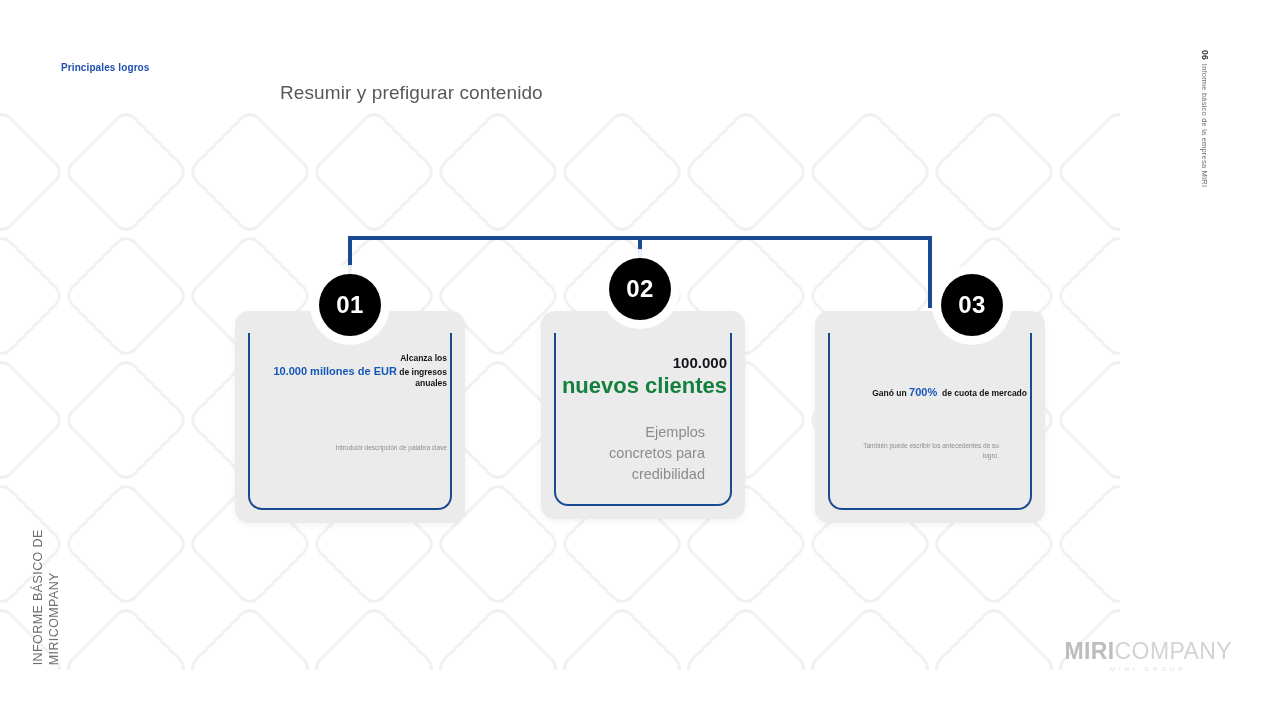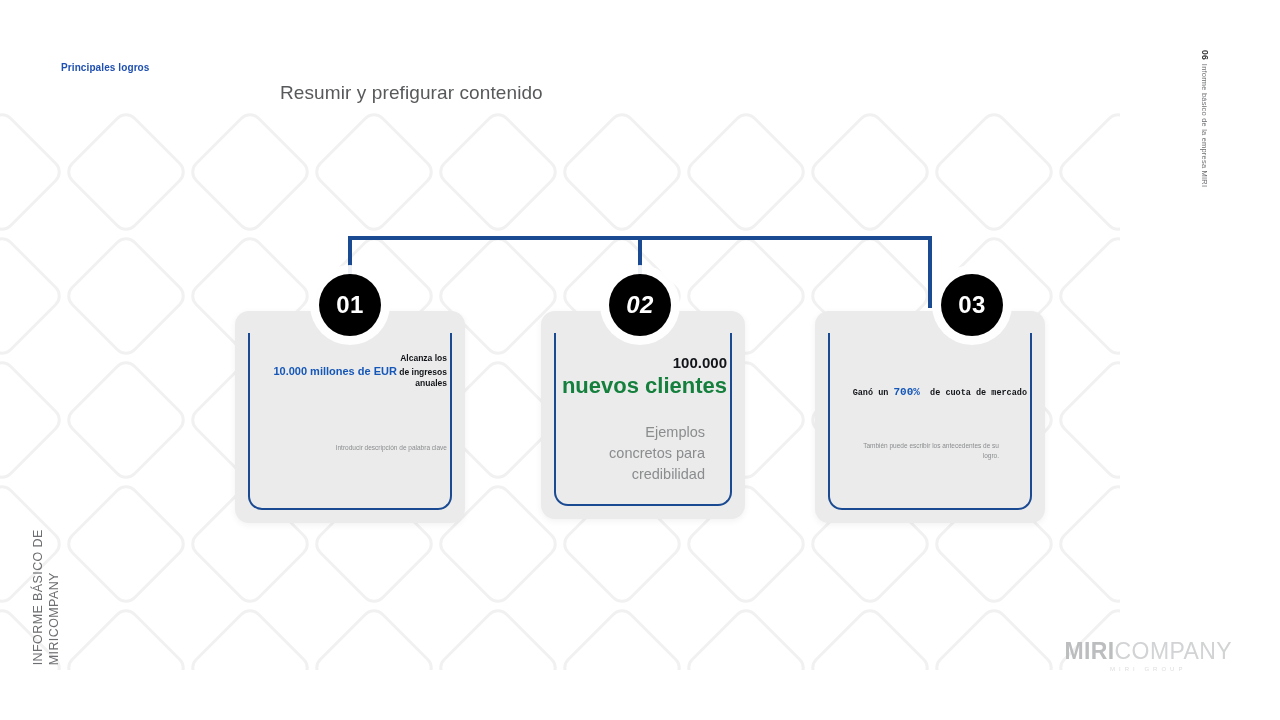--- a/index.html
+++ b/index.html
@@ -263,26 +263,26 @@
   <div class="card card-feature" style="left:541px; top:311px; width:204px; height:208px;">
     <div class="card-inner-border"></div>
     <div class="card-body">
       <div class="stat-line">
         <span>100.000</span><br>
         <span class="big">nuevos clientes</span>
       </div>
       <div class="card-desc" style="margin-top:22px; padding:0 22px;">Ejemplos concretos para credibilidad</div>
     </div>
   </div>
-  <div class="badge" style="left:609px; top:274px;font-style:italic;">02</div>
+  <div class="badge" style="left:609px; top:258px;">02</div>
 
   <div class="card card-side" style="left:815px; top:311px; width:230px; height:212px;">
     <div class="card-inner-border"></div>
     <div class="card-body">
-      <div class="stat-line" style="margin-top:32px;font-family:Liberation Mono, monospace;">
+      <div class="stat-line" style="margin-top:32px;">
         <span>Ganó un</span>
         <span class="big stat-accent">700%</span>
         &nbsp;<span>de cuota de mercado</span>
       </div>
       <div class="card-desc" style="margin-top:42px; padding:0 28px;">También puede escribir los antecedentes de su logro.</div>
     </div>
   </div>
   <div class="badge" style="left:941px; top:274px;">03</div>
 
   <div id="logo">

